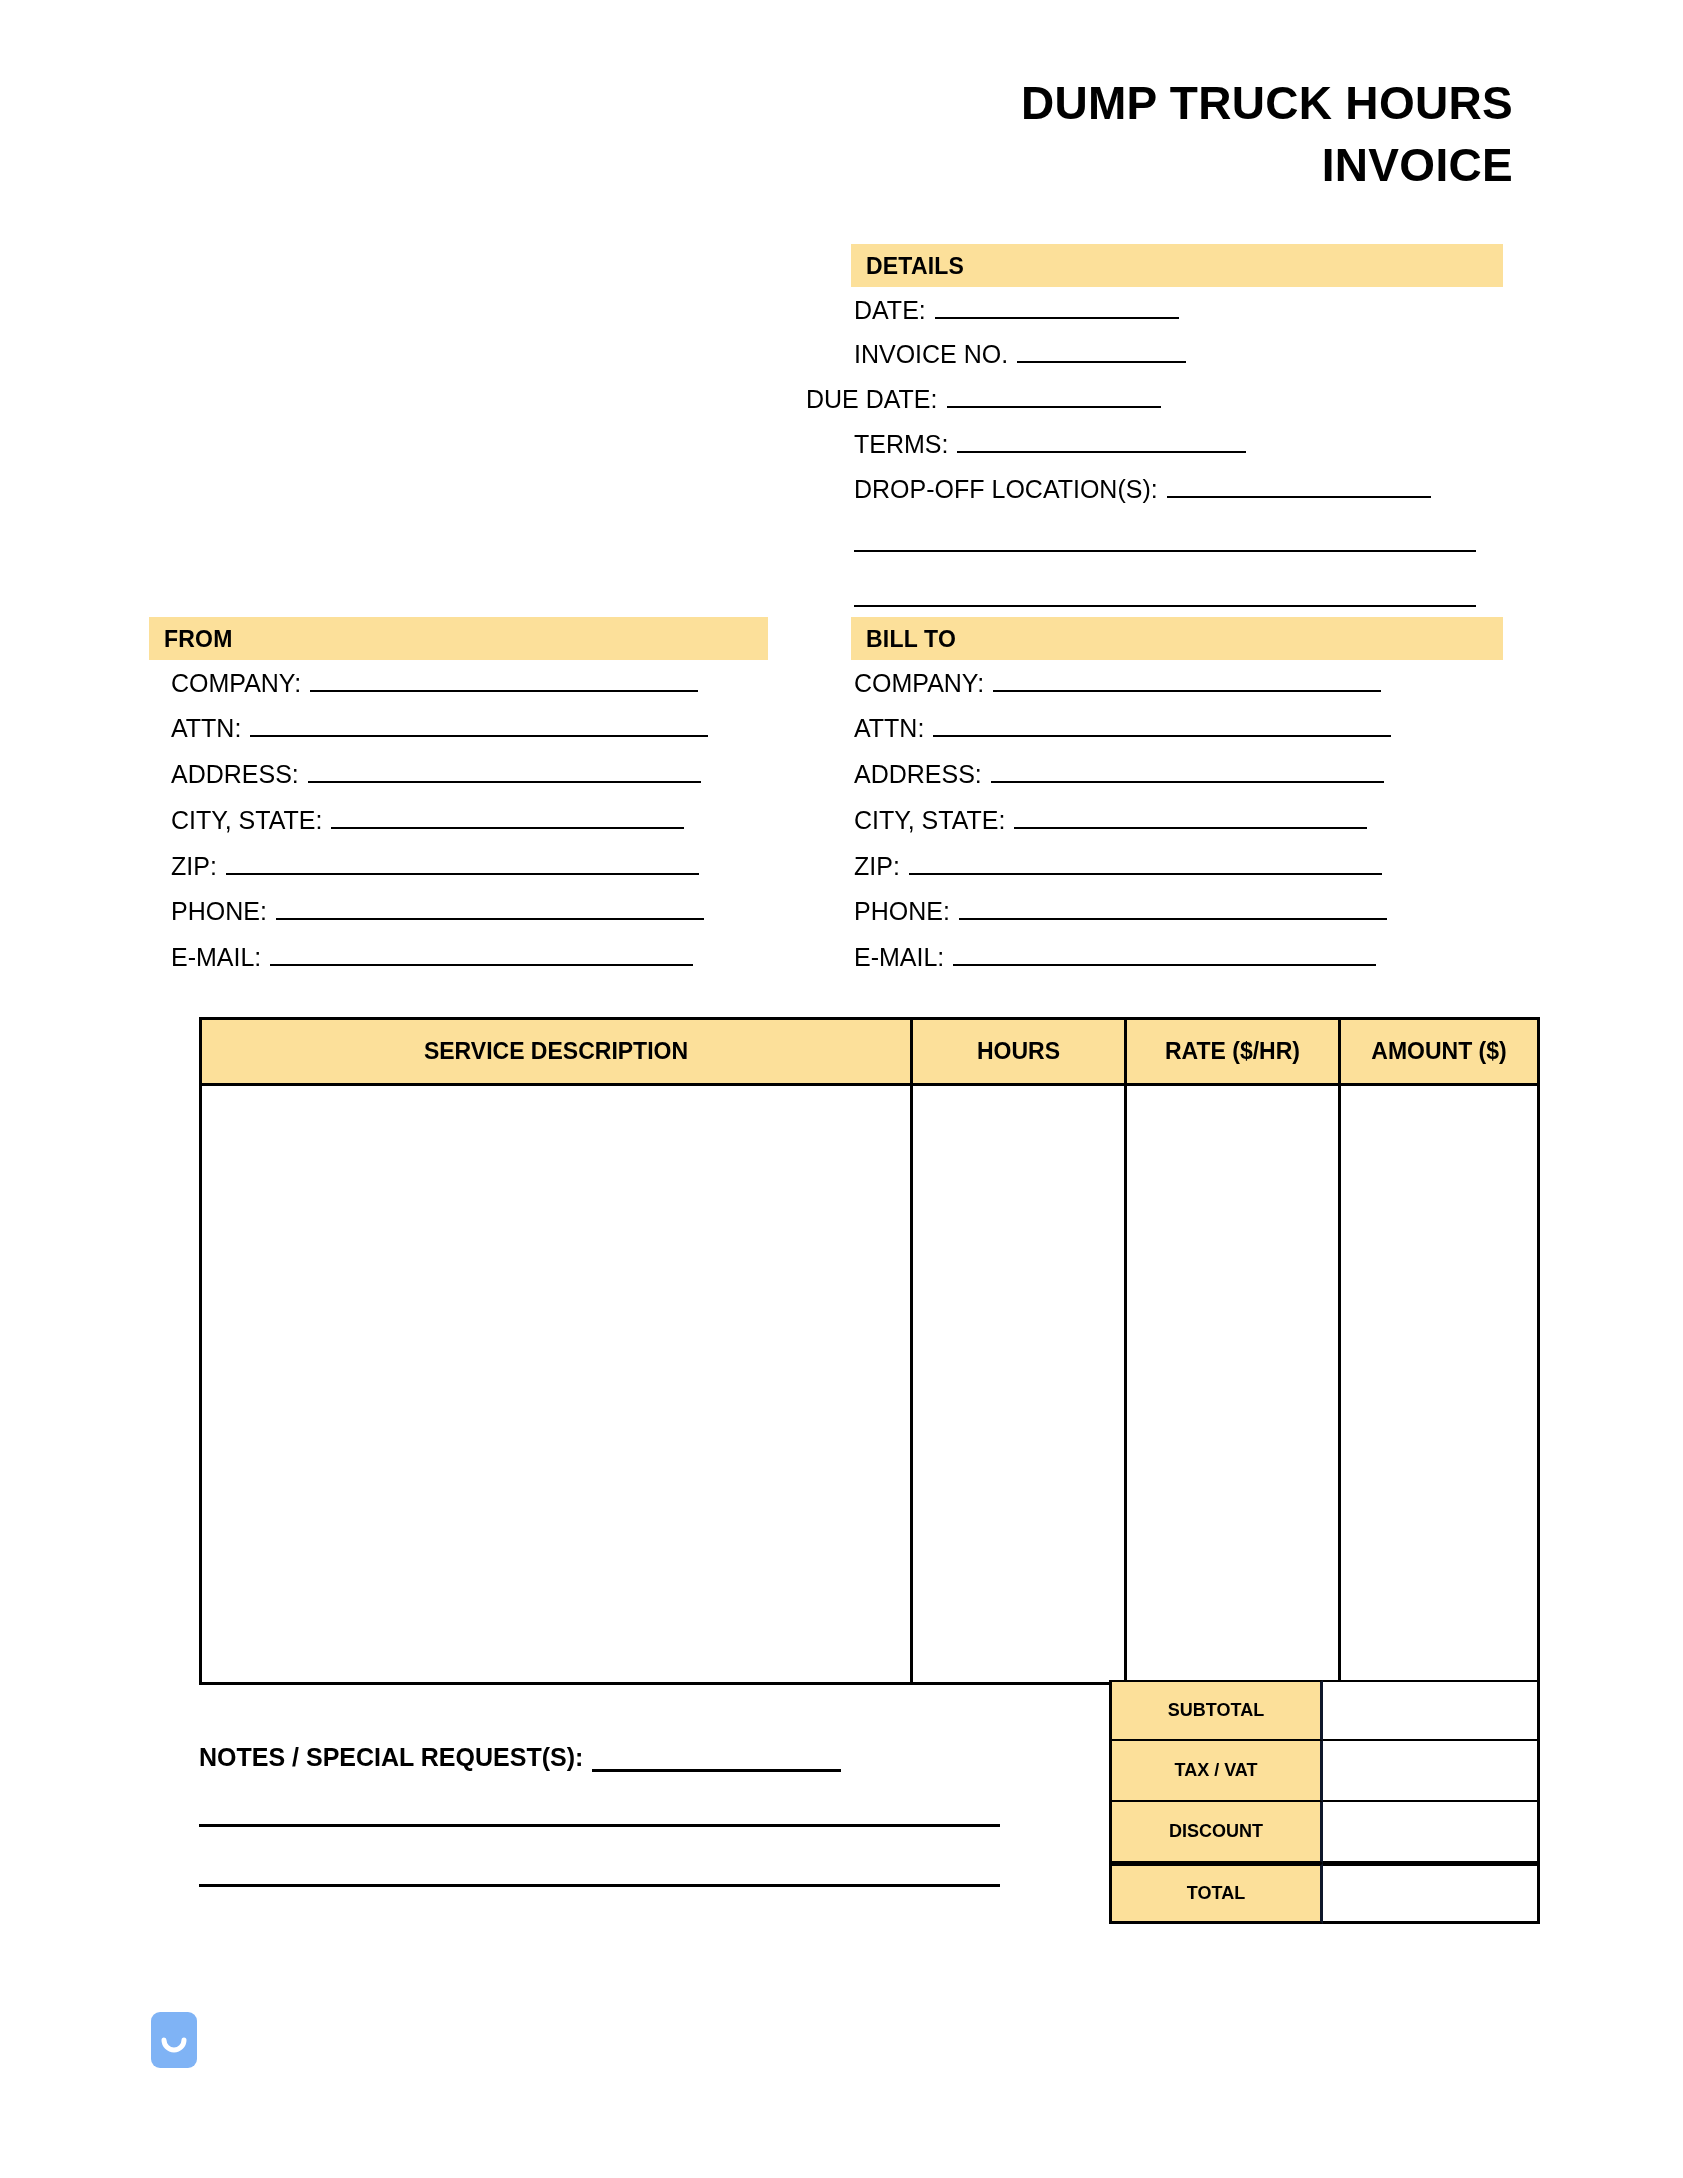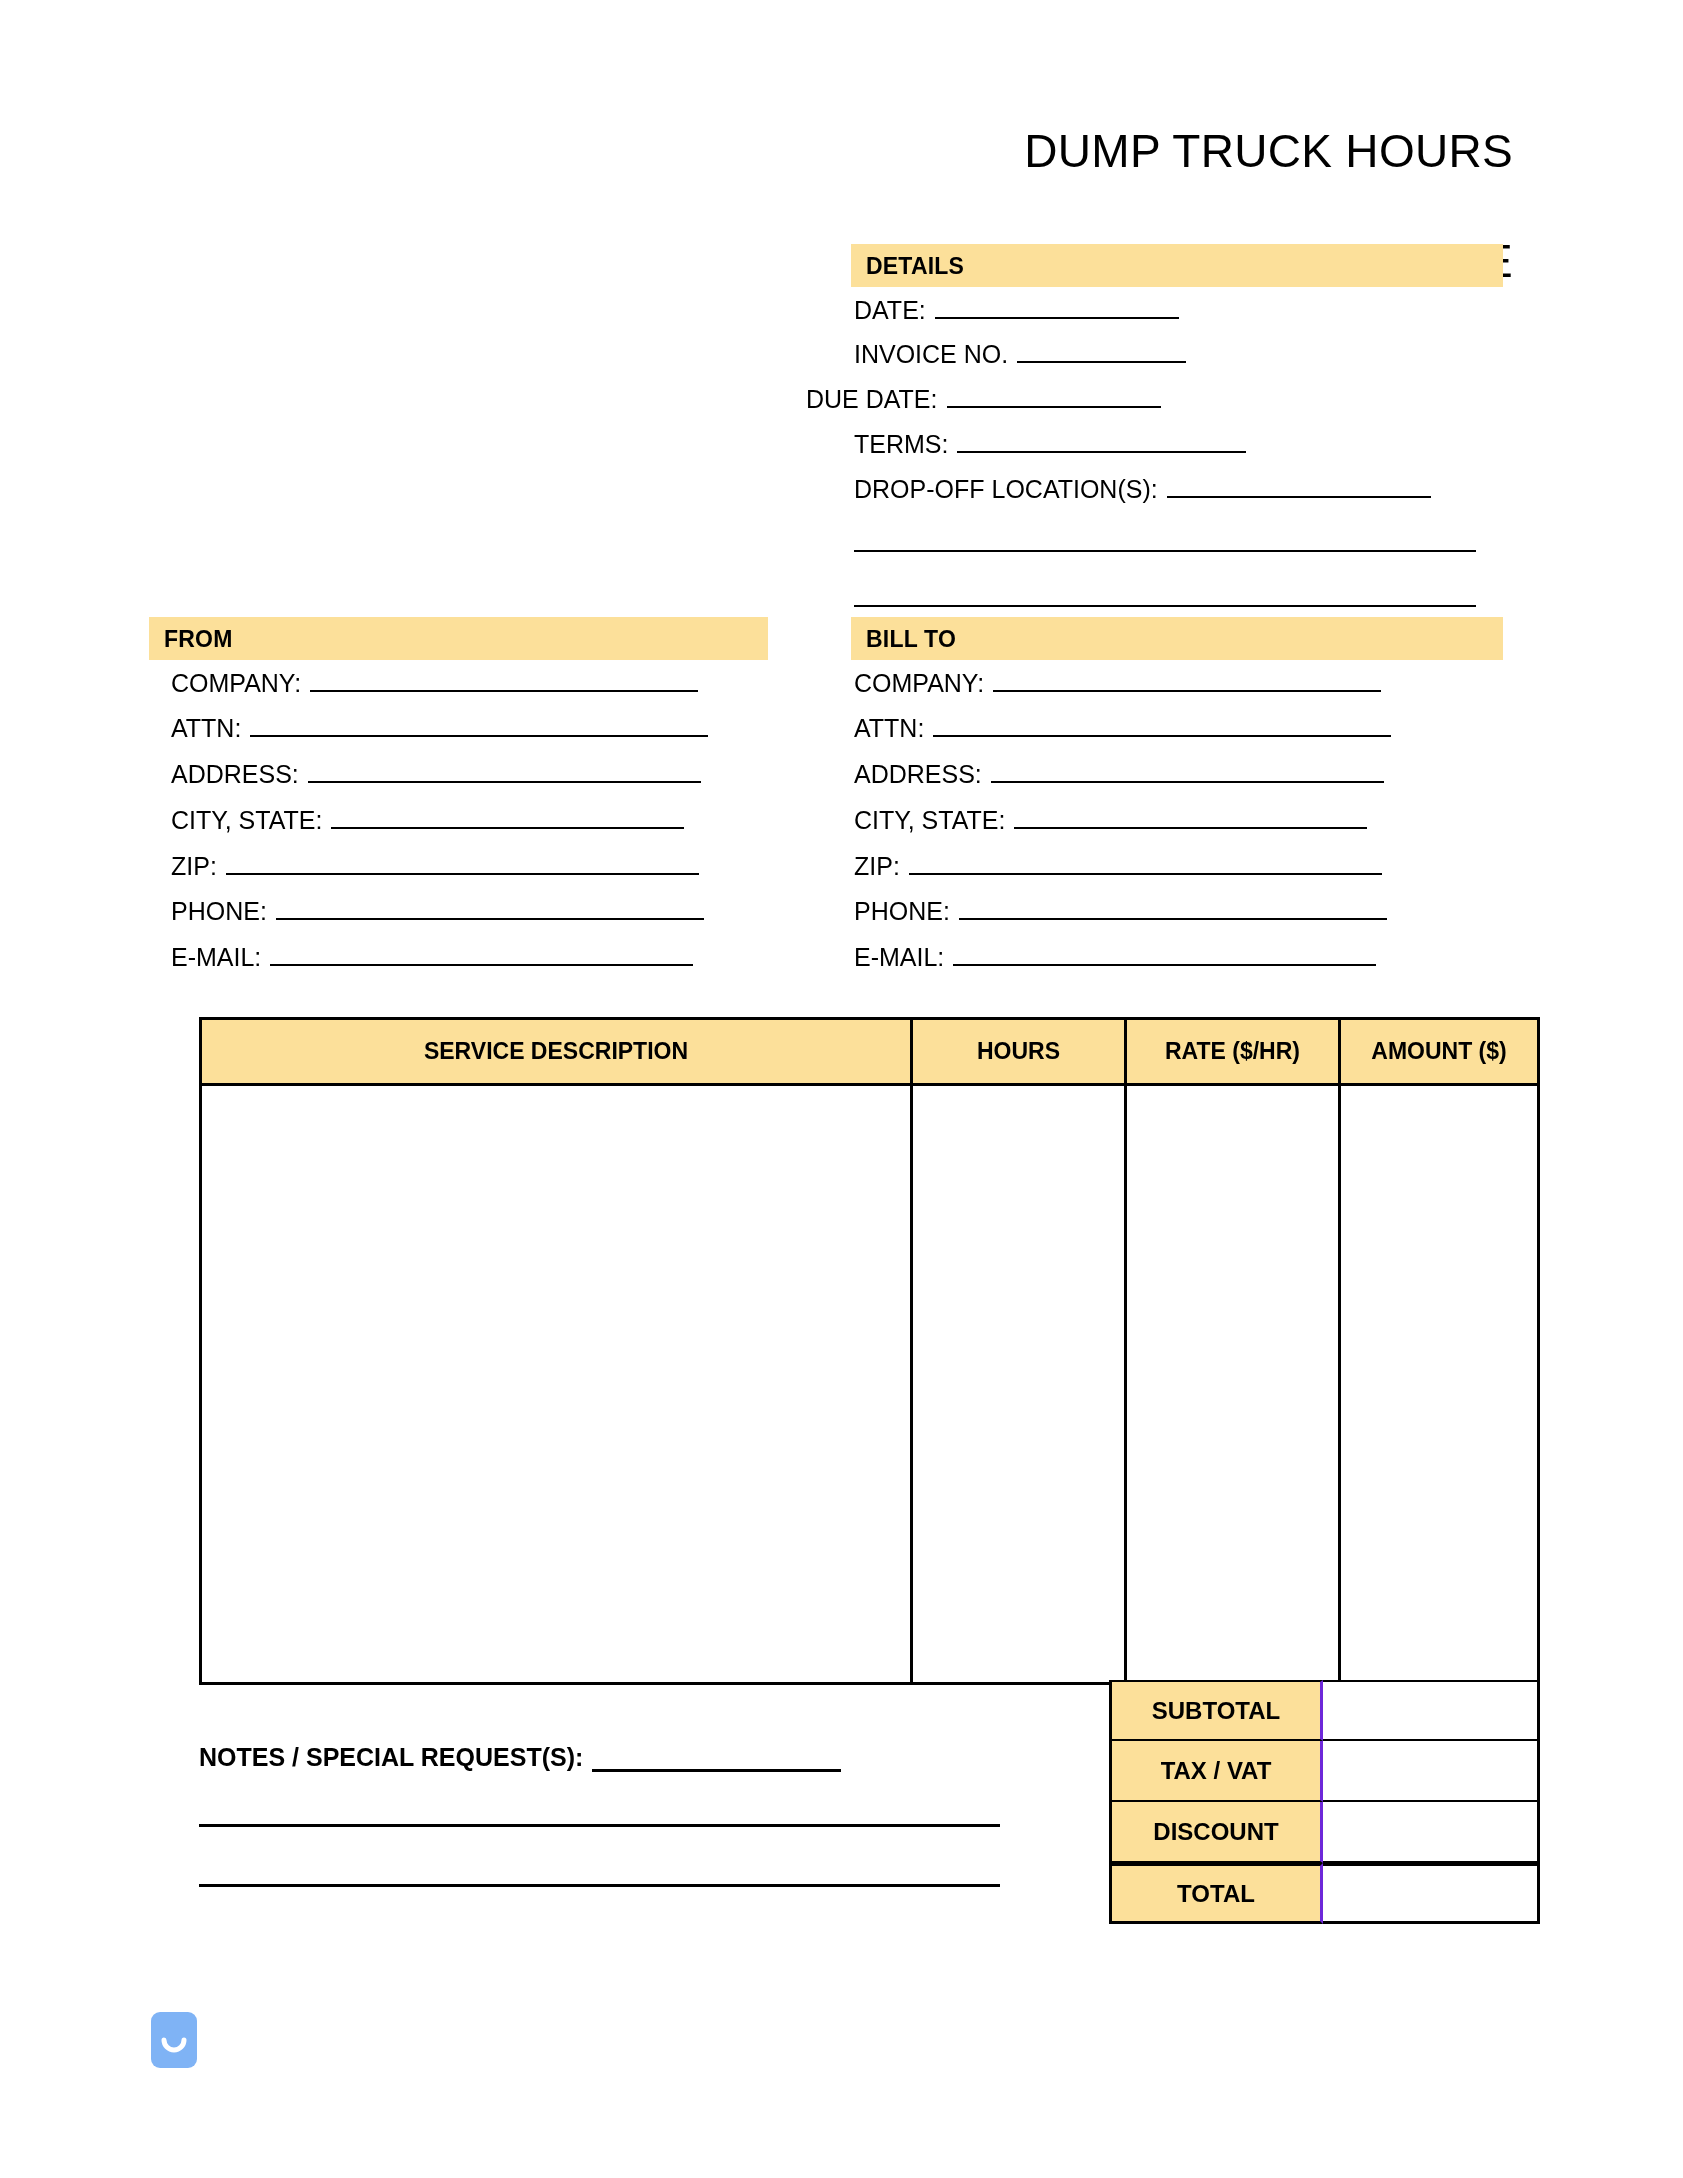--- a/index.html
+++ b/index.html
@@ -22,25 +22,24 @@
   
   .title-block {
     position: absolute;
     left: 697px;
     top: 72px;
     width: 816px;
     text-align: right;
   }
   .title-line {
     font-size: 46px;
-    font-weight: normal;
+    font-weight: bold;
     line-height: 62px;
     letter-spacing: 0.3px;
     white-space: nowrap;
-    margin-top: 48px;
   }
 
   
   .band {
     position: absolute;
     background: #FCE09A;
     height: 43px;
   }
   .band-label {
     position: absolute;
@@ -129,26 +128,26 @@
   }
   .tot-row {
     display: flex;
     height: 61px;
   }
   .tot-label {
     width: 214px;
     box-sizing: border-box;
     background: #FCE09A;
     border-left: 3px solid #000;
-    border-right: 3px solid #6d28d9;
+    border-right: 3px solid #0f172a;
     border-bottom: 2px solid #000;
     display: flex;
     align-items: center;
     justify-content: center;
-    font-size: 24px;
+    font-size: 18px;
     font-weight: bold;
     white-space: nowrap;
   }
   .tot-value {
     width: 217px;
     box-sizing: border-box;
     background: #ffffff;
     border-right: 3px solid #000;
     border-bottom: 2px solid #000;
   }

